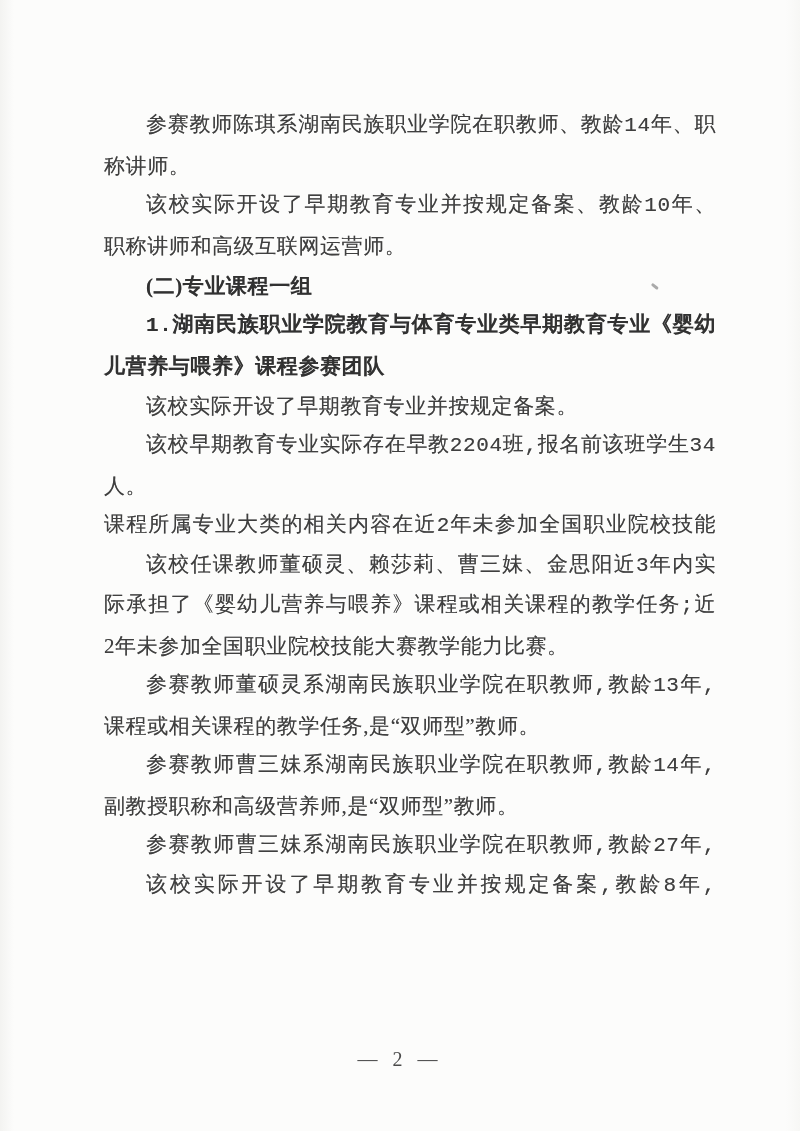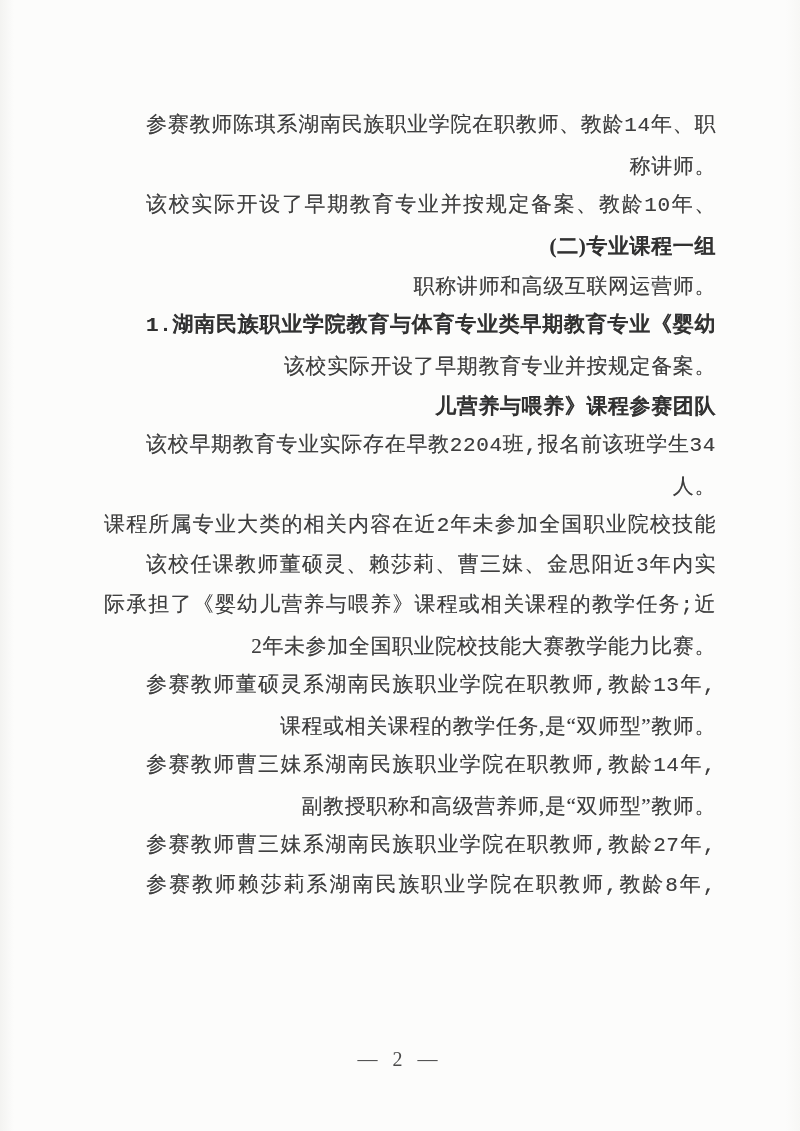--- a/index.html
+++ b/index.html
@@ -25,21 +25,21 @@
     top: 106px;
     width: 612px;
     color: #3f3f3f;
   }
   .line {
     height: 40px;
     line-height: 40px;
     font-size: 21px;
     letter-spacing: 0.6px;
     white-space: nowrap;
-    text-align: right;
+    text-align: left;
     
     text-shadow: 0 0 0.4px rgba(60,60,60,0.55);
   }
   .line.fill {
     white-space: normal;
     text-align: justify;
     text-align-last: justify;
     font-family: Liberation Mono, monospace;
   }
   .line.indent {
@@ -74,36 +74,36 @@
 </head>
 <body>
 
 <div class="page">
 
   <div class="doc-body" id="doc-body">
 
   <div class="line indent fill">参赛教师陈琪系湖南民族职业学院在职教师、教龄14年、职</div>
       <div class="line">称讲师。</div>
       <div class="line indent fill">该校实际开设了早期教育专业并按规定备案、教龄10年、</div>
+      <div class="line">职称讲师和高级互联网运营师。</div>
       <div class="line indent bold">(二)专业课程一组</div>
-      <div class="line">职称讲师和高级互联网运营师。</div>
       <div class="line indent bold fill">1.湖南民族职业学院教育与体育专业类早期教育专业《婴幼</div>
+      <div class="line bold">儿营养与喂养》课程参赛团队</div>
       <div class="line indent">该校实际开设了早期教育专业并按规定备案。</div>
-      <div class="line bold">儿营养与喂养》课程参赛团队</div>
       <div class="line indent fill">该校早期教育专业实际存在早教2204班,报名前该班学生34</div>
       <div class="line">人。</div>
       <div class="line fill">课程所属专业大类的相关内容在近2年未参加全国职业院校技能</div>
       <div class="line indent fill">该校任课教师董硕灵、赖莎莉、曹三妹、金思阳近3年内实</div>
       <div class="line fill">际承担了《婴幼儿营养与喂养》课程或相关课程的教学任务;近</div>
       <div class="line">2年未参加全国职业院校技能大赛教学能力比赛。</div>
       <div class="line indent fill">参赛教师董硕灵系湖南民族职业学院在职教师,教龄13年,</div>
       <div class="line">课程或相关课程的教学任务,是“双师型”教师。</div>
       <div class="line indent fill">参赛教师曹三妹系湖南民族职业学院在职教师,教龄14年,</div>
       <div class="line">副教授职称和高级营养师,是“双师型”教师。</div>
       <div class="line indent fill">参赛教师曹三妹系湖南民族职业学院在职教师,教龄27年,</div>
-      <div class="line indent fill">参赛教师赖莎莉系湖南民族职业学院在职教师,教龄8年,</div>
+      <div class="line indent fill">该校实际开设了早期教育专业并按规定备案,教龄8年,</div>
     </div>
 
   <span class="speck"></span>
 
   <div class="page-footer">— 2 —</div>
 
 </div>
 
 </body></html>

